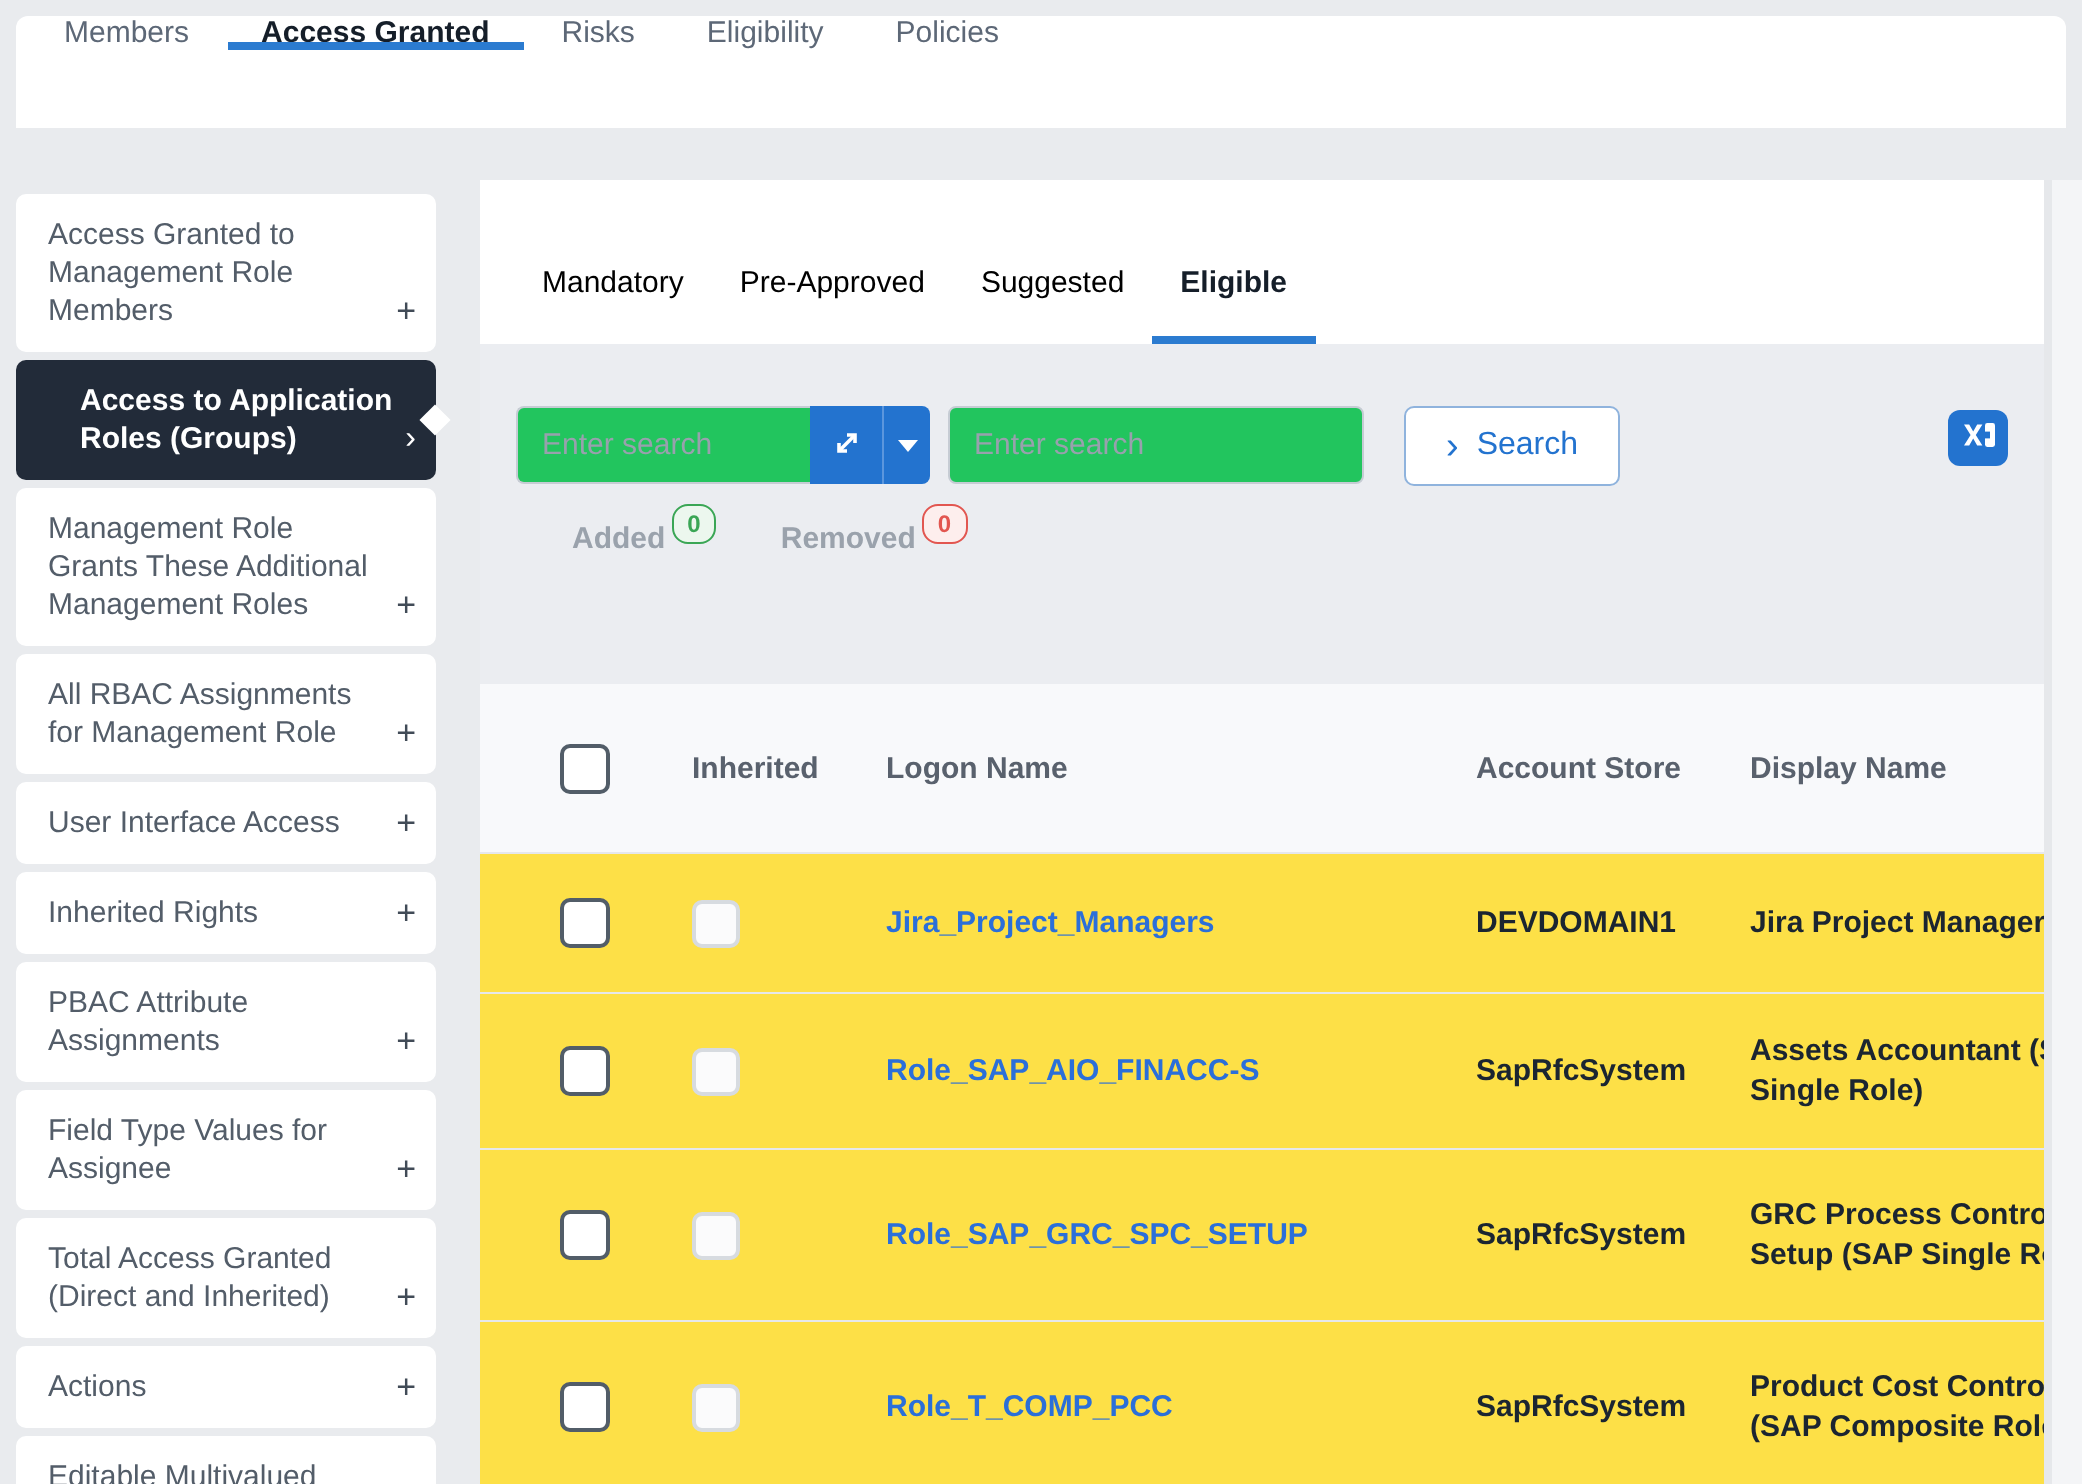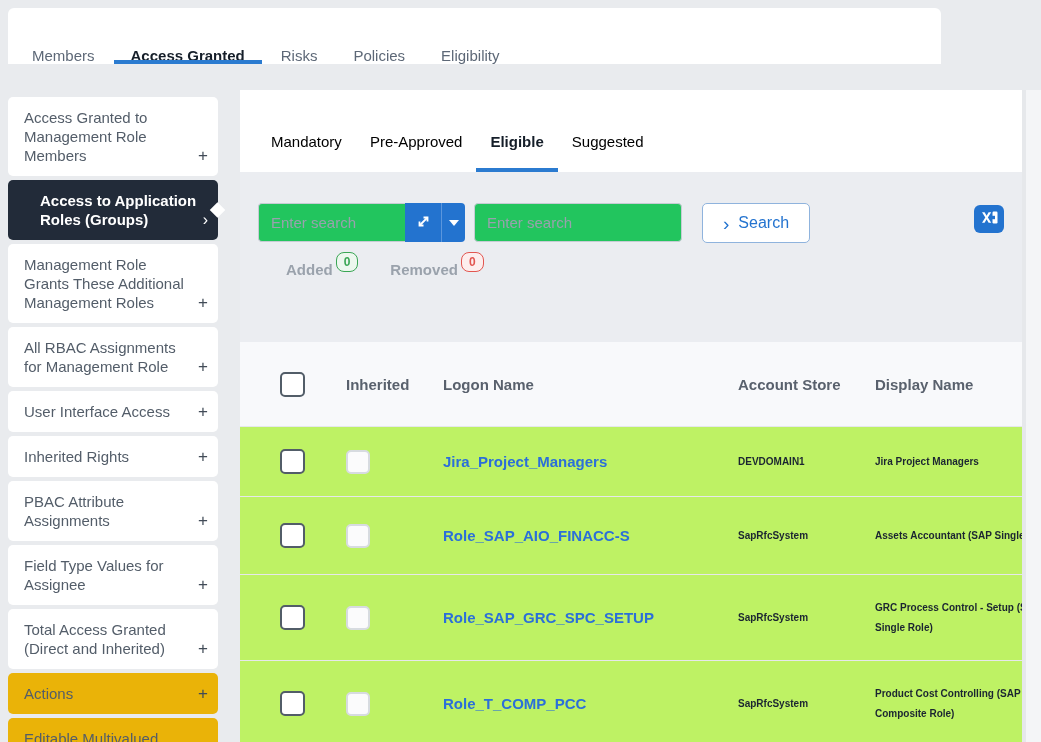--- a/index.html
+++ b/index.html
@@ -1,39 +1,39 @@
 <!DOCTYPE html>
 <html><head>
 <meta charset="utf-8">
 <style>
   * { margin:0; padding:0; box-sizing:border-box; }
   html,body { width:1041px; height:742px; overflow:hidden; background:#e9ebee;
               font-family:"Liberation Sans", sans-serif; }
 
   
-  .topbar { position:absolute; left:8px; top:8px; width:933px; height:56px;
-            background:#fff; border-radius:6px 6px 0 0; display:flex; align-items:flex-end;
+  .topbar { position:absolute; left:8px; top:8px; width:1025px; height:56px;
+            background:#fff; border-radius:6px 6px 0 0; display:flex; align-items:flex-start;
             padding-left:6px; }
   .toptab { position:relative; display:flex; align-items:center; padding:0 17px; margin:0 1px;
             font-size:15px; color:#5d6877; cursor:default; }
   .toptab.active { color:#151e29; font-weight:bold; }
   .toptab.active::after { content:''; position:absolute; left:0; right:0; bottom:0;
             height:4px; background:#2b7bd0; }
 
   
   .sidebar { position:absolute; left:8px; top:97px; width:210px; }
   .side-item { position:relative; background:#fff; border-radius:5px; margin-bottom:4px;
             padding:11px 10px 11px 16px; display:flex; justify-content:space-between;
             align-items:flex-end; gap:6px; font-size:15px; line-height:19px; color:#535d69; }
   .side-item .affix { color:#414b57; font-size:17px; flex:none; }
   .side-item.selected { background:#222b39; color:#fff; font-weight:bold;padding-left:32px; }
   .side-item.selected .affix { color:#fff; font-size:16px; font-weight:normal; }
   .side-item.selected::after { content:''; position:absolute; right:-5px; top:50%;
             width:11px; height:11px; background:#fff; transform:translateY(-50%) rotate(45deg); }
-  .side-item.highlight { background:#eab308; }
+  .side-item.highlight { background:#ffffff; }
 
   
   .main { position:absolute; left:240px; top:90px; width:782px; height:652px;
           background:#fff; overflow:hidden; }
   .ctabs { height:82px; display:flex; align-items:flex-end; padding-left:17px; }
   .ctab { position:relative; padding:0 14px 22px; font-size:15px; color:#000000; }
   .ctab.active { color:#151e29; font-weight:bold; }
   .ctab.active::after { content:''; position:absolute; left:0; right:0; bottom:0;
           height:4px; background:#2b7bd0; }
 
@@ -69,41 +69,41 @@
   .badge { font-size:12px; font-weight:bold; border-radius:8px; padding:2px 7px;
           transform:translateY(-9px); }
   .badge.green { color:#3aa655; border:1px solid #3aa655; background:#ecf7ee; }
   .badge.red { color:#e25650; border:1px solid #e25650; background:#fdeeed; }
 
   
   .grid-row { display:grid; grid-template-columns:66px 97px 295px 137px 190px;
           padding-left:40px; align-items:center; }
   .thead { height:85px; background:#f8f9fb; border-bottom:1px solid #e6e8eb; }
   .th { font-size:15px; font-weight:bold; color:#59616d; }
-  .trow { background:#bef264; border-bottom:1px solid #e6e8eb; }
+  .trow { background:#fde047; border-bottom:1px solid #e6e8eb; }
   .cb { width:25px; height:25px; background:#fff; border:2px solid #525d68; border-radius:5px; }
   .cb.light { width:24px; height:24px; border:2px solid #d7dbe0; background:#fbfbfc; }
   .link { color:#2b6fd9; font-size:15px; font-weight:bold; text-decoration:none; }
-  .cell-dark { color:#1b2531; font-size:10px; font-weight:bold; line-height:20px;
+  .cell-dark { color:#1b2531; font-size:15px; font-weight:bold; line-height:20px;
           padding-right:6px; }
   .r1 { min-height:70px; } .r2 { min-height:78px; } .r3 { min-height:86px; } .r4 { min-height:86px; }
 
   
   .gutter { position:absolute; left:1022px; top:90px; width:19px; height:652px;
           background:#f4f5f7; border-left:4px solid #e6e8eb; }
 </style>
 </head>
 <body>
 
 <nav class="topbar">
   <div class="toptab">Members</div>
   <div class="toptab active">Access Granted</div>
   <div class="toptab">Risks</div>
+  <div class="toptab">Eligibility</div>
   <div class="toptab">Policies</div>
-  <div class="toptab">Eligibility</div>
 </nav>
 
 <aside class="sidebar">
   <div class="side-item">
     <span>Access Granted to Management Role Members</span>
     <span class="affix">+</span>
   </div>
   <div class="side-item selected">
     <span>Access to Application Roles (Groups)</span>
     <span class="affix">›</span>
@@ -145,22 +145,22 @@
     <span class="affix">+</span>
   </div>
 
 </aside>
 
 <main class="main">
 
   <div class="ctabs">
     <div class="ctab">Mandatory</div>
     <div class="ctab">Pre-Approved</div>
+    <div class="ctab">Suggested</div>
     <div class="ctab active">Eligible</div>
-    <div class="ctab">Suggested</div>
   </div>
 
   <div class="tools">
     <div class="search-row">
       <input class="search-input" type="text" placeholder="Enter search" style="">
       <div class="split-btn">
         <button class="split-main">
           <span>
             <svg width="15" height="15" viewBox="0 0 15 15">
               <line x1="3.5" y1="11.5" x2="11.5" y2="3.5" stroke="#fff" stroke-width="1.8"></line>

